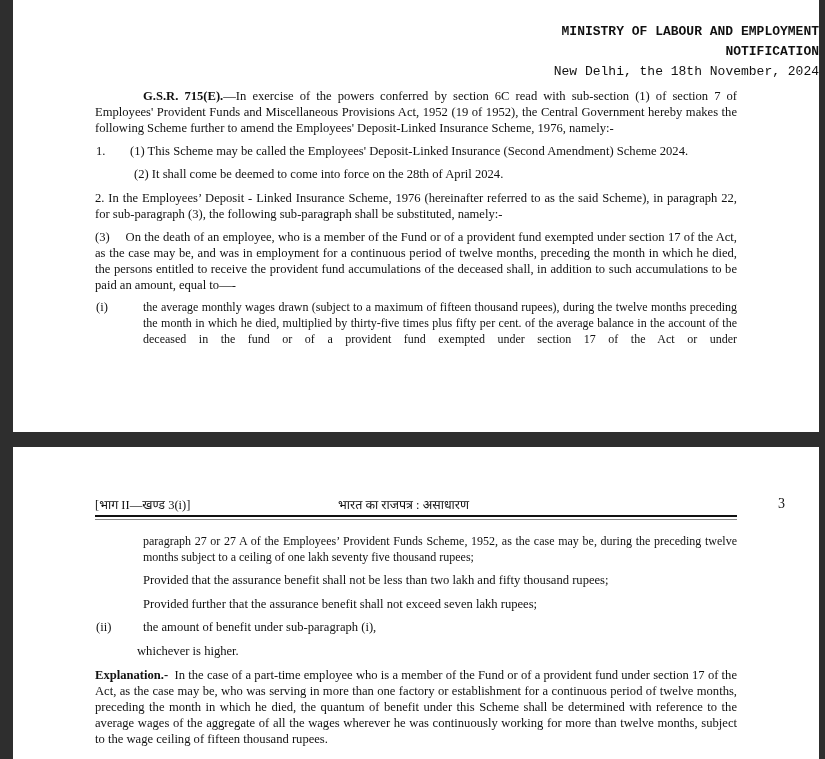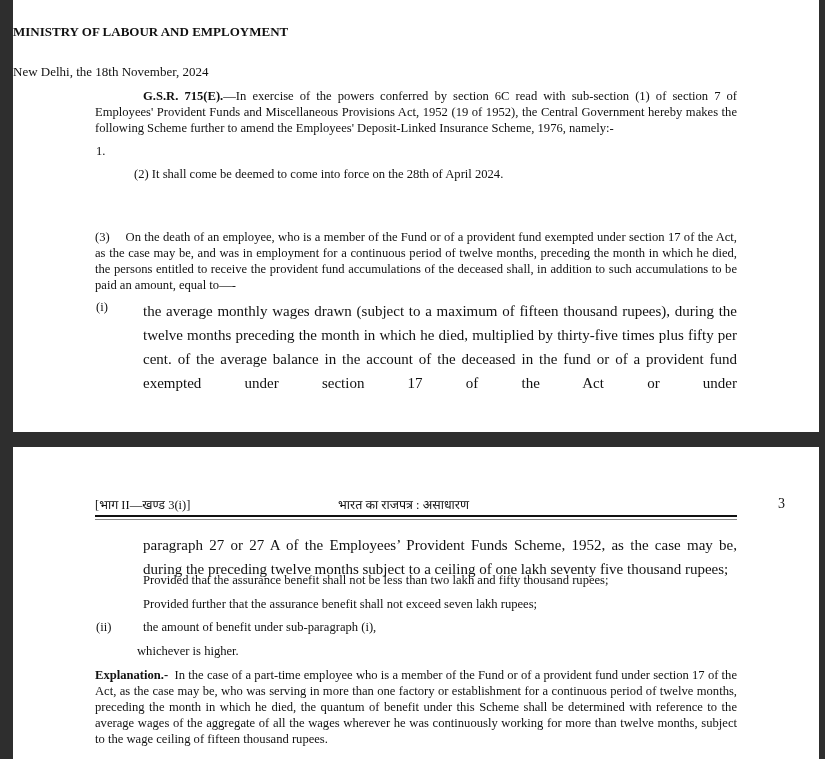--- a/index.html
+++ b/index.html
@@ -22,23 +22,24 @@
       background: #ffffff;
     }
     #page1 { top: 0; height: 432px; }
     #page2 { top: 447px; height: 320px; }
 
     .abs { position: absolute; }
     .center-line {
       position: absolute;
       left: 0;
       width: 806px;
-      text-align: left;
+      text-align: right;
       font-size: 13px;
       line-height: 16px;
+      font-family: Liberation Mono, monospace;
     }
     .bold { font-weight: bold; }
 
     .para {
       position: absolute;
       left: 82px;
       width: 642px;
       font-size: 12.6px;
       line-height: 16px;
       text-align: justify;
@@ -47,22 +48,22 @@
 
     .num-label {
       position: absolute;
       font-size: 12.6px;
       line-height: 16px;
     }
     .indent-body {
       position: absolute;
       left: 130px;
       width: 594px;
-      font-size: 15px;
-      line-height: 24px;
+      font-size: 12px;
+      line-height: 16px;
       text-align: justify;
     }
 
     
     .gazette-header {
       position: absolute;
       left: 82px;
       top: 50px;
       width: 642px;
       height: 20px;
@@ -83,27 +84,30 @@
       left: 82px; top: 72px; width: 642px; height: 1px;
       background: #888;
     }
   </style>
 </head>
 <body>
 
 <div class="page" id="page1">
 
   <div class="center-line bold" style="top:24px;">MINISTRY OF LABOUR AND EMPLOYMENT</div>
+  <div class="center-line bold" style="top:44px;">NOTIFICATION</div>
   <div class="center-line" style="top:64px;">New Delhi, the 18th November, 2024</div>
 
   <div class="para" style="top:88px; text-indent:48px;"><span class="bold">G.S.R. 715(E).</span><span>—In exercise of the powers conferred by section 6C read with sub-section (1) of section 7 of Employees' Provident Funds and Miscellaneous Provisions Act, 1952 (19 of 1952), the Central Government hereby makes the following Scheme further to amend the Employees' Deposit-Linked Insurance Scheme, 1976, namely:-</span></div>
 
   <div class="num-label" style="left:83px; top:143px;">1.</div>
+  <div class="abs single" style="left:117px; top:143px;">(1) This Scheme may be called the Employees' Deposit-Linked Insurance (Second Amendment) Scheme 2024.</div>
   <div class="abs single" style="left:121px; top:166px;">(2) It shall come be deemed to come into force on the 28th of April 2024.</div>
 
+  <div class="para" style="top:190px;">2.  In the Employees’ Deposit - Linked Insurance Scheme, 1976 (hereinafter referred to as the said Scheme), in paragraph 22, for sub-paragraph (3), the following sub-paragraph shall be substituted, namely:-</div>
 
   <div class="para" style="top:229px;">(3)  On the death of an employee, who is a member of the Fund or of a provident fund exempted under section 17 of the Act, as the case may be, and was in employment for a continuous period of twelve months, preceding the month in which he died, the persons entitled to receive the provident fund accumulations of the deceased shall, in addition to such accumulations to be paid an amount, equal to—-</div>
 
   <div class="num-label" style="left:83px; top:299px;">(i)</div>
   <div class="indent-body" style="top:299px; text-align-last: justify;">the average monthly wages drawn (subject to a maximum of fifteen thousand rupees), during the twelve months preceding the month in which he died, multiplied by thirty-five times plus fifty per cent. of the average balance in the account of the deceased in the fund or of a provident fund exempted under section 17 of the Act or under</div>
 </div>
 
 <div class="page" id="page2">
 
   <div class="gazette-header">

